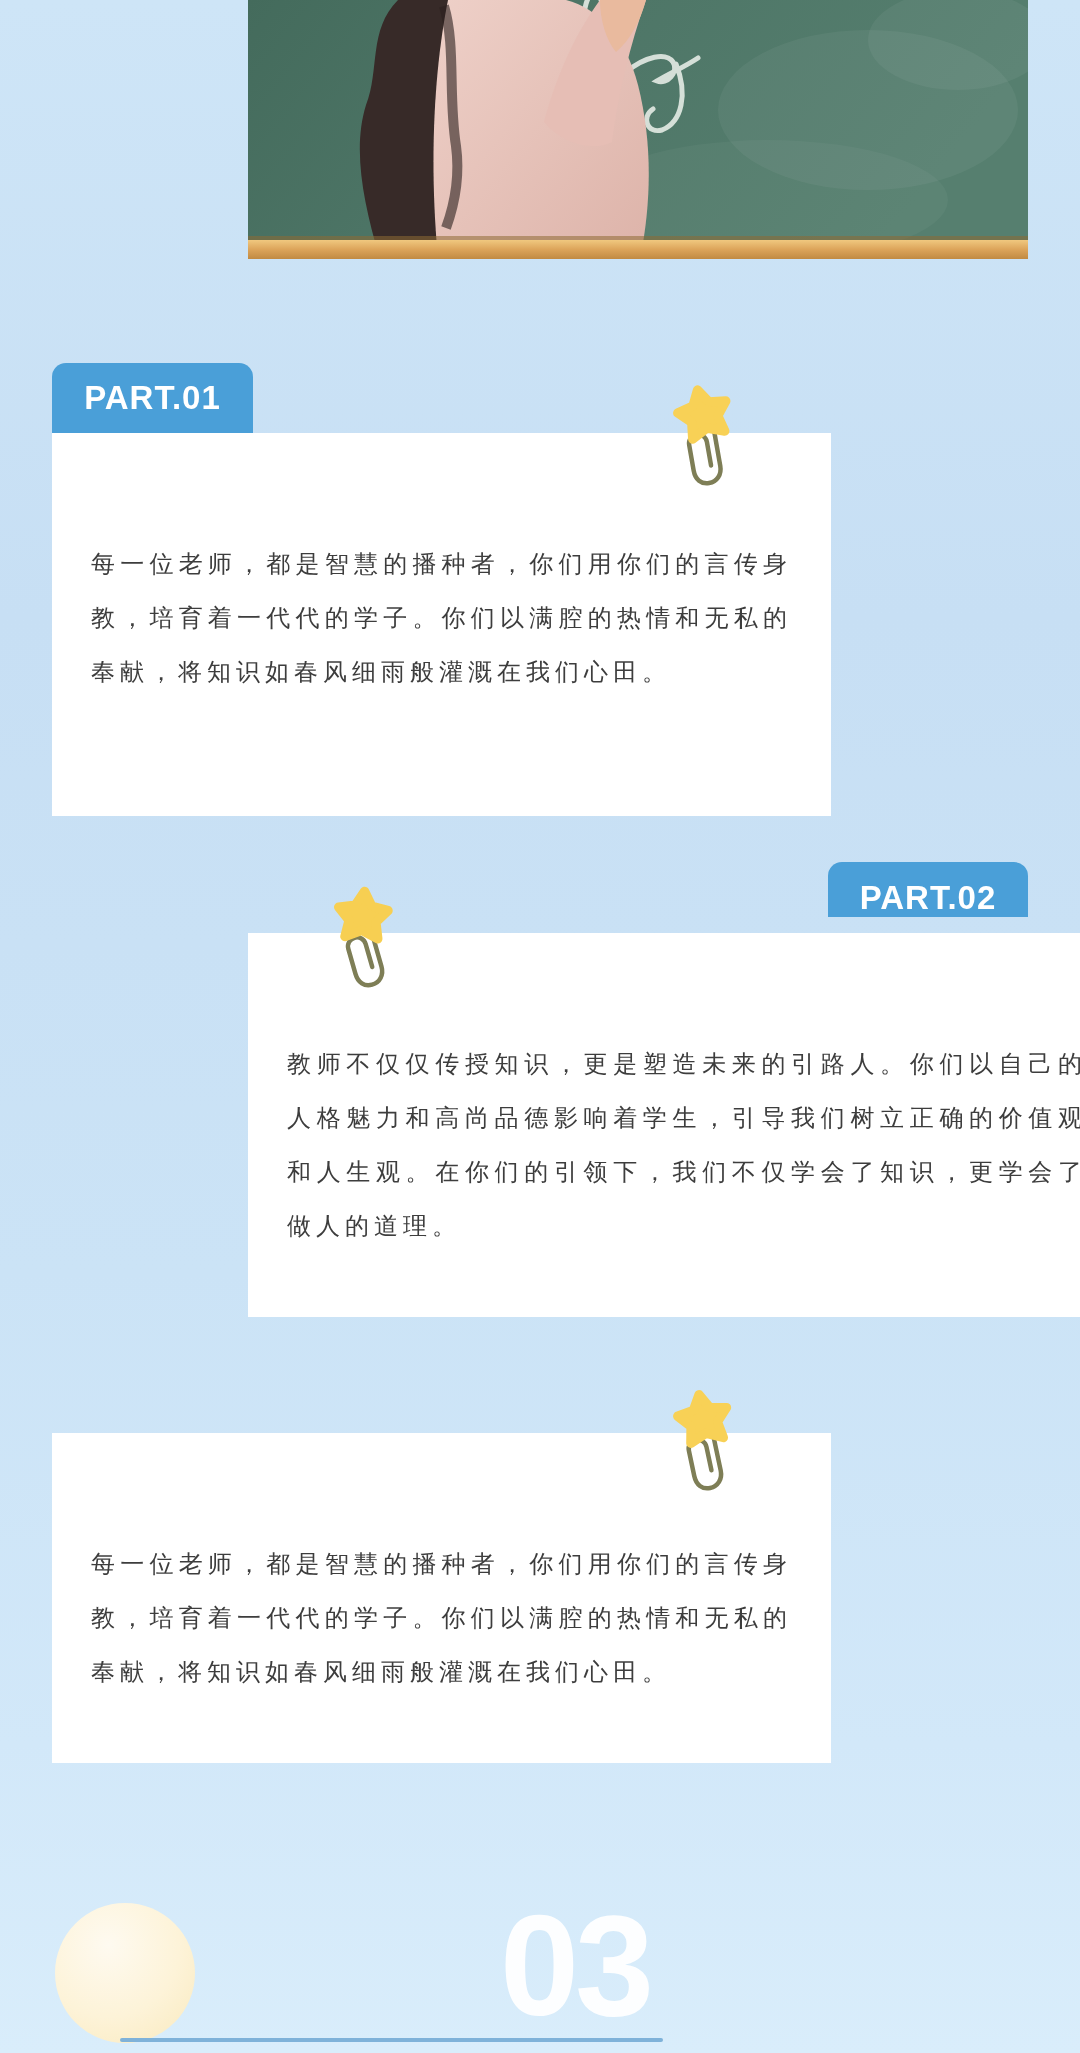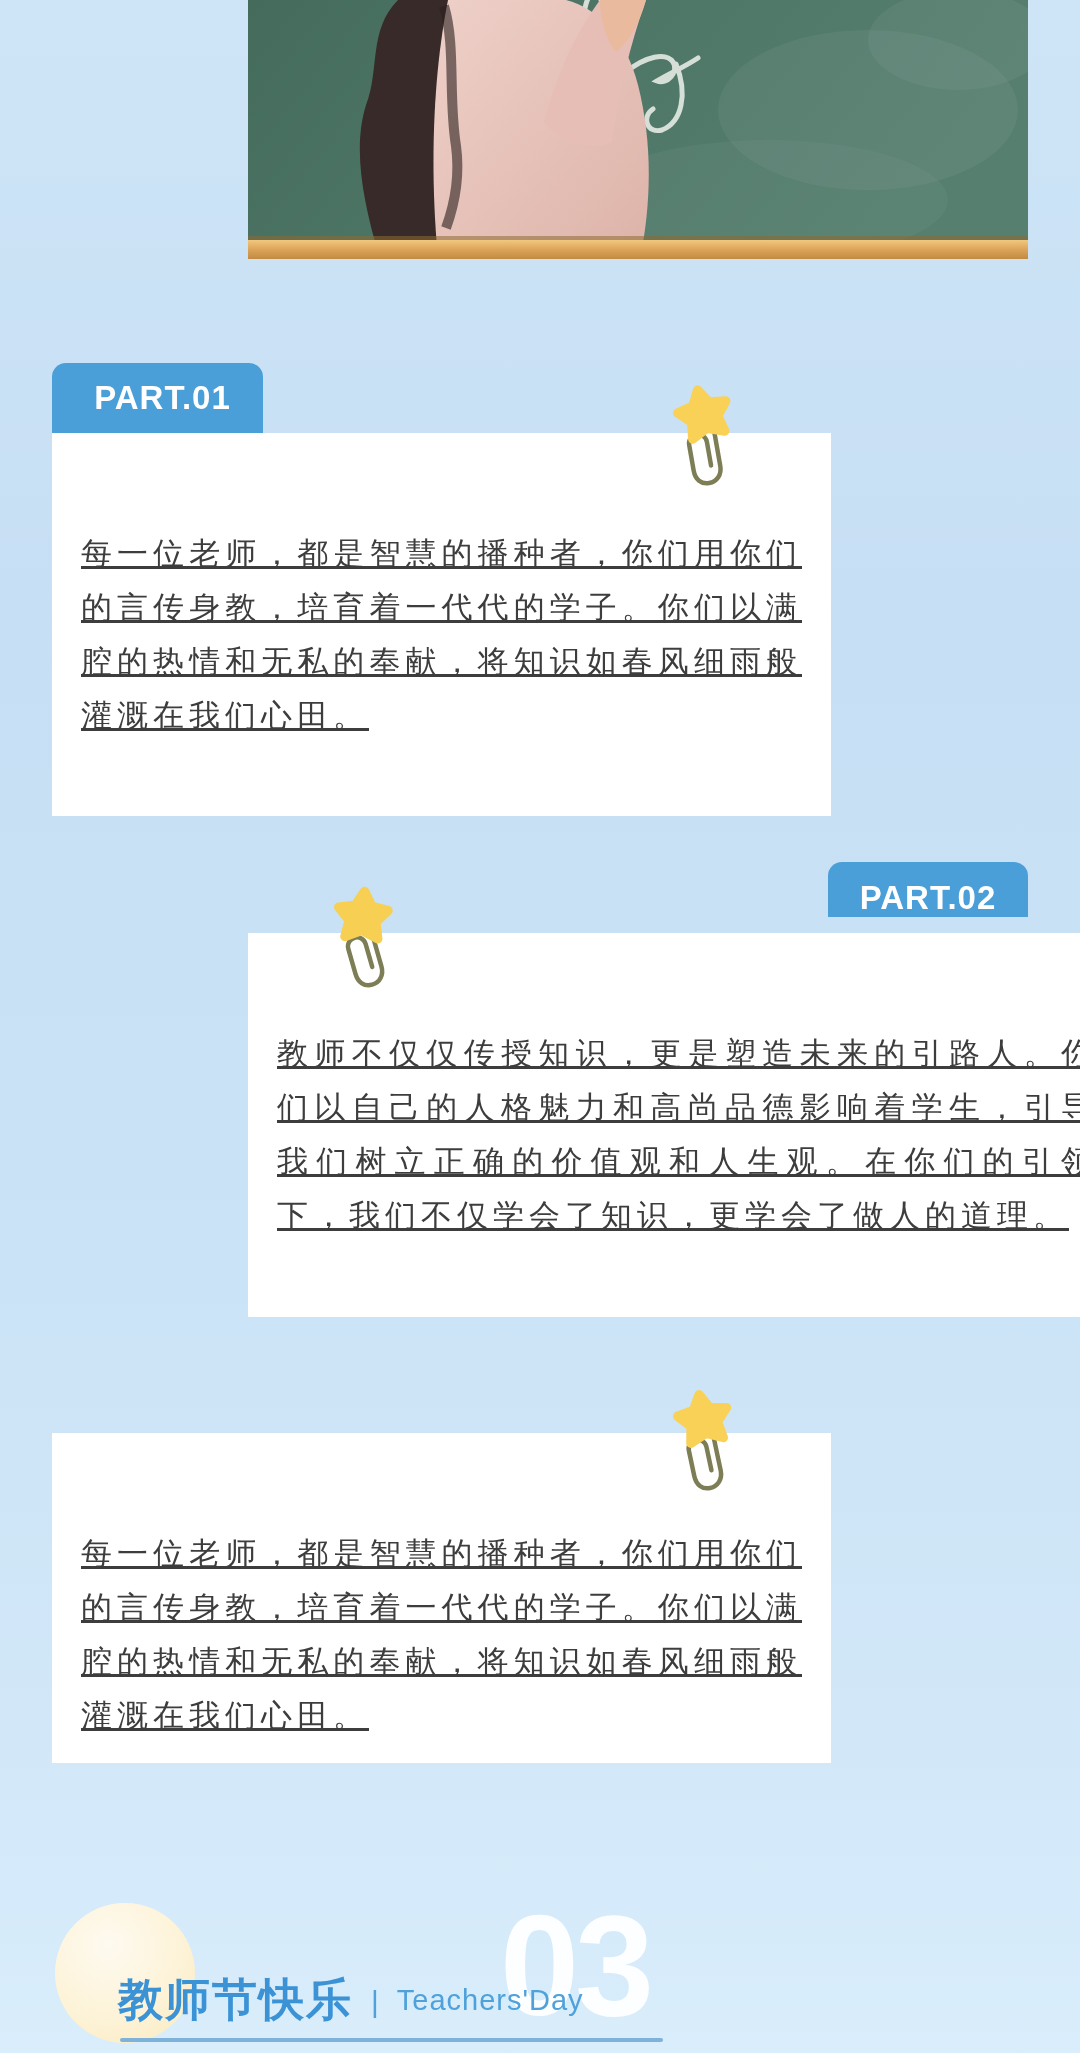--- a/index.html
+++ b/index.html
@@ -10,32 +10,31 @@
   }
   
   .photo{position:absolute;left:248px;top:0;width:780px;height:259px;overflow:hidden;}
   .photo svg{display:block;width:100%;height:100%;}
   
   .tab{
     position:absolute;height:70px;border-radius:14px 14px 0 0;
     background:#4a9fd8;color:#ffffff;font-weight:bold;font-size:33px;
     line-height:70px;text-align:center;letter-spacing:1px;
   }
-  .tab1{left:52px;top:363px;width:201px;padding-left:10px;}
+  .tab1{left:52px;top:363px;width:201px;}
   .tab2{left:828px;top:862px;width:200px;height:55px;line-height:71px;}
   .tab3{left:52px;top:1365px;width:202px;height:68px;line-height:68px;}
   
   .card{position:absolute;background:#ffffff;box-sizing:border-box;padding:86px 21px 0 21px;}
   .card1{left:52px;top:433px;width:779px;height:383px;}
   .card2{left:248px;top:933px;width:878px;height:384px;}
   .card3{left:52px;top:1433px;width:779px;height:330px;}
   .card p{
-    margin:8px;color:#3d3d3d;font-size:31px;line-height:54px;letter-spacing:5px;
+    margin:18px;color:#3d3d3d;font-size:24px;line-height:54px;letter-spacing:5px;
     text-align:justify;
-    text-decoration:underline;
   }
   
   .deco{position:absolute;width:92px;height:108px;}
   .deco .clip{position:absolute;left:22px;top:40px;width:46px;height:68px;}
   .deco .star{position:absolute;left:10px;top:0;width:62px;height:64px;}
   
   .circle{
     position:absolute;left:55px;top:1903px;width:140px;height:140px;border-radius:50%;
     background:radial-gradient(circle at 38% 30%, #fefaf0 0%, #fdf3d8 55%, #f9e9bd 100%);
   }
@@ -139,20 +138,15 @@
     <svg class="clip" viewBox="0 0 46 68" style="transform:rotate(-12deg);">
       <path d="M12 14 C12 7 17 3 23 3 C29 3 34 7 34 14 L34 48 C34 57 28 63 20 63 C12 63 7 57 7 48 L7 22 C7 17 11 13 16 13 C21 13 25 17 25 22 L25 46" stroke="#7e7e56" stroke-width="4.5" fill="none" stroke-linecap="round"></path>
     </svg>
     <svg class="star" viewBox="0 0 60 60" style="transform:rotate(-10deg);">
       <path d="M30 8 L38 22 L54 25 L43 37 L46 53 L30 46 L14 53 L17 37 L6 25 L22 22 Z" fill="#f8d156" stroke="#f8d156" stroke-width="9" stroke-linejoin="round"></path>
     </svg>
   </div>
 
   <div class="circle"></div>
   <div class="big-number">03</div>
-  <div class="footer-row">
-    <span class="footer-title">教师节快乐</span>
-    <span class="footer-divider">|</span>
-    <span class="footer-subtitle">Teachers'Day</span>
-  </div>
   <div class="underline"></div>
 
 </div>
 
 </body></html>

